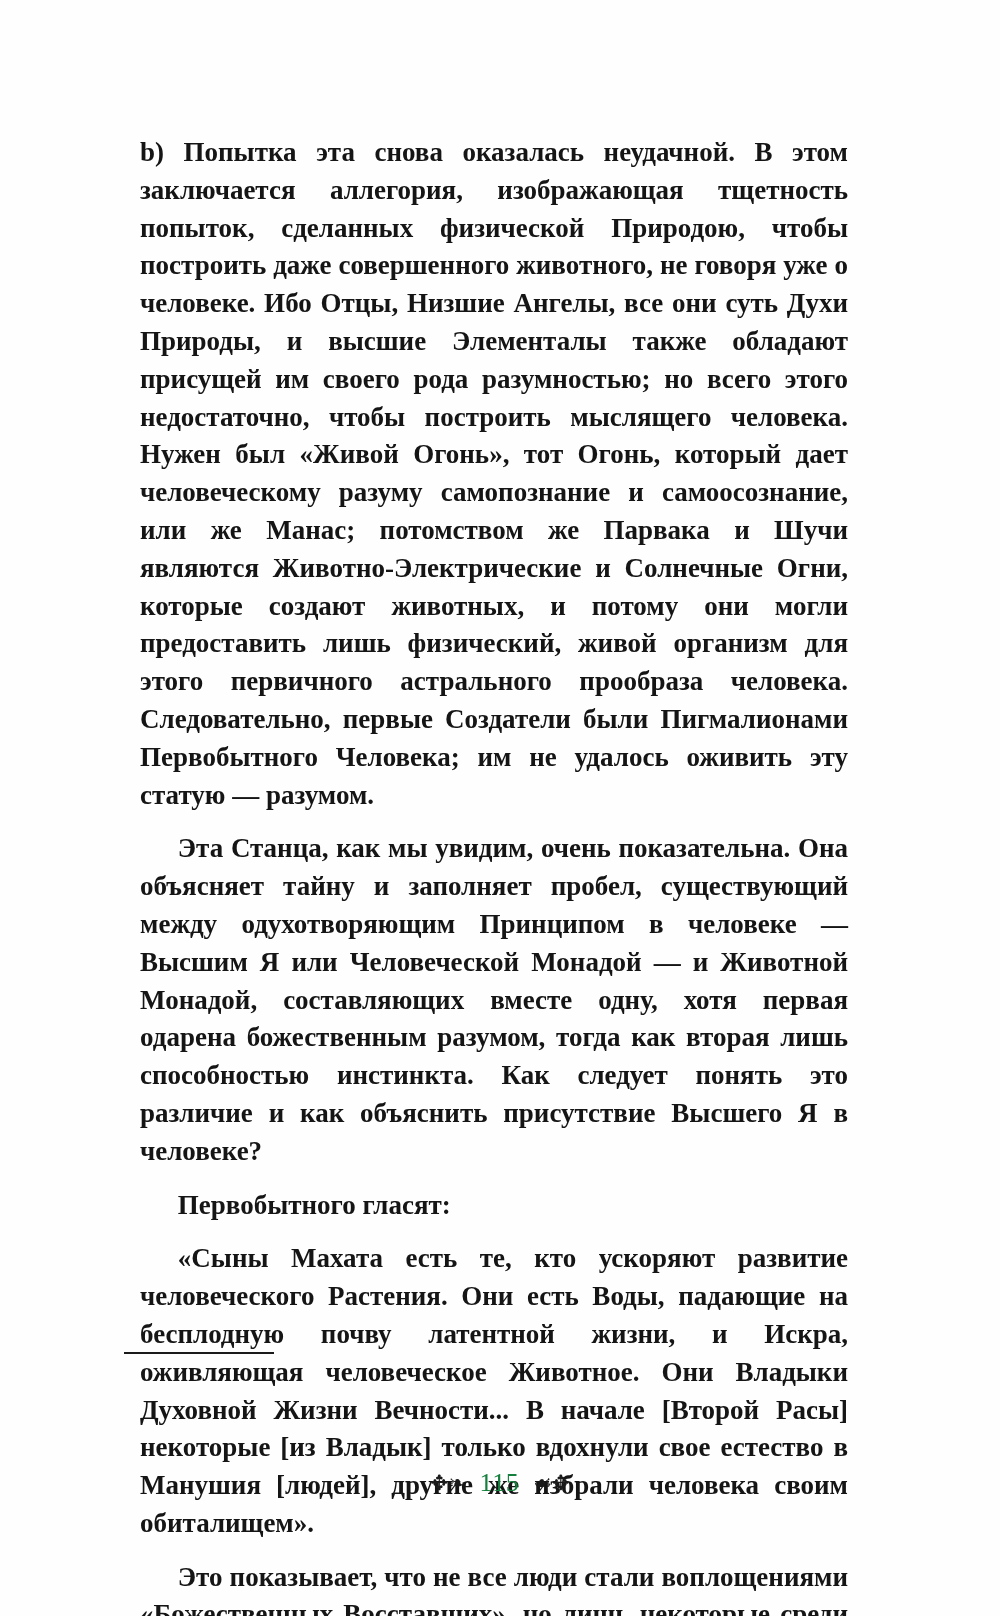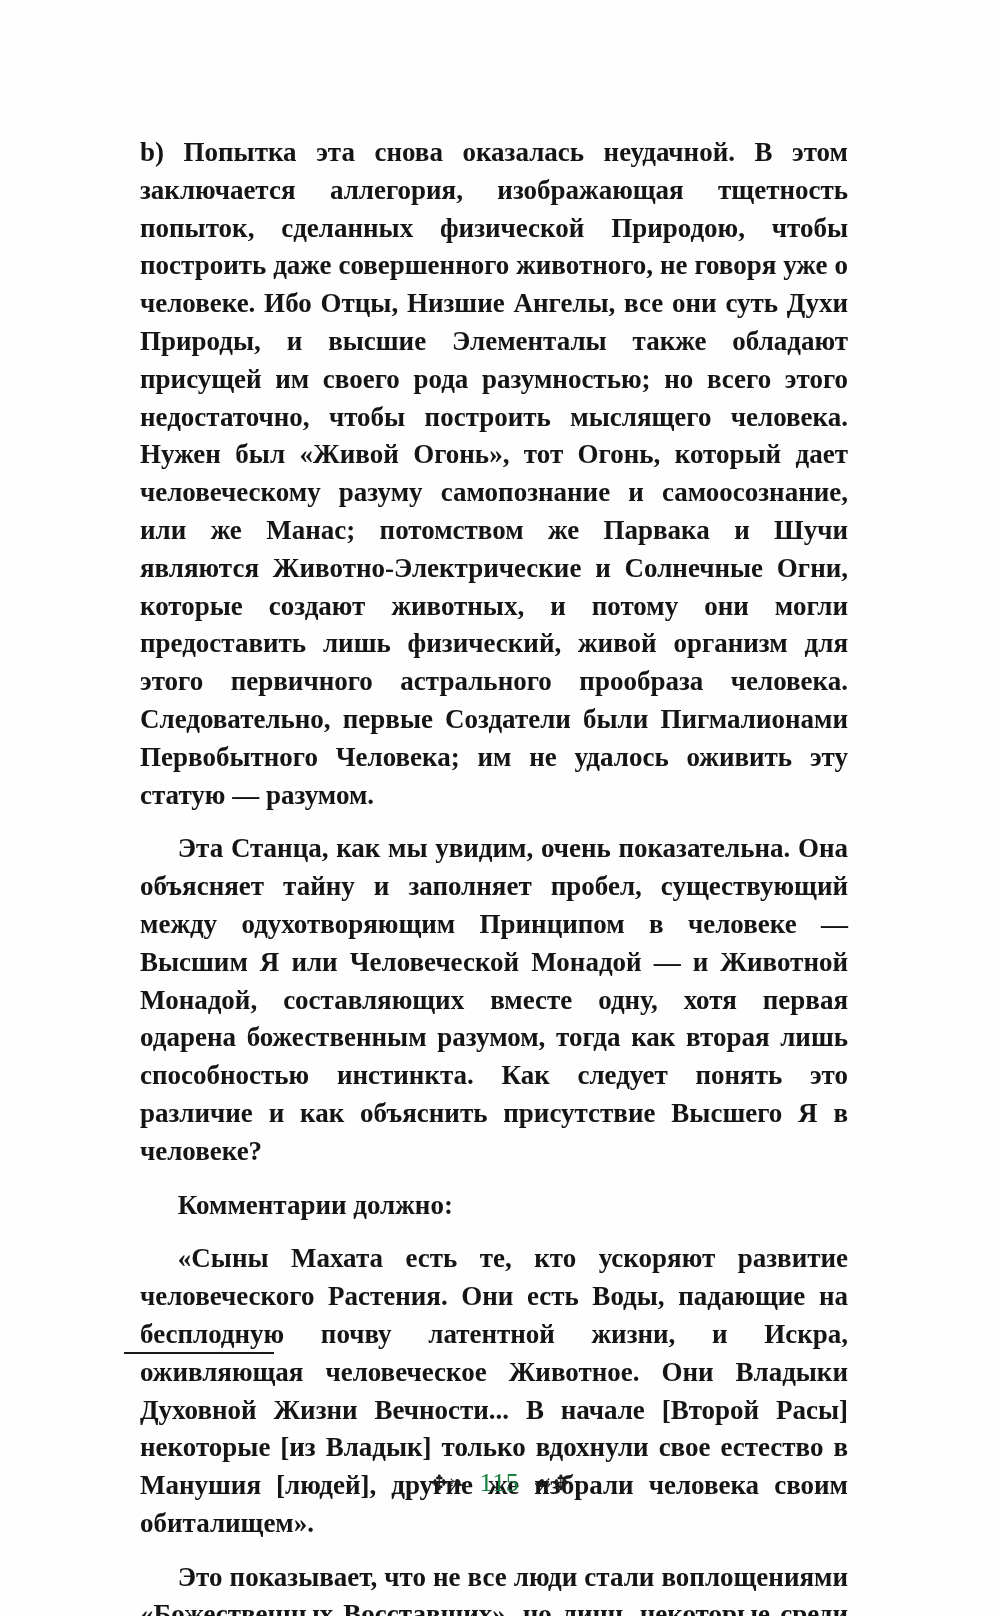--- a/index.html
+++ b/index.html
@@ -83,21 +83,21 @@
   }
 </style>
 </head>
 <body>
 
 <div class="page">
 
   <div class="content">
     <p class="body-text">b) Попытка эта снова оказалась неудачной. В этом заключается аллегория, изображающая тщетность попыток, сделанных физической Природою, чтобы построить даже совершенного животного, не говоря уже о человеке. Ибо Отцы, Низшие Ангелы, все они суть Духи Природы, и высшие Элементалы также обладают присущей им своего рода разумностью; но всего этого недостаточно, чтобы построить мыслящего человека. Нужен был «Живой Огонь», тот Огонь, который дает человеческому разуму самопознание и самоосознание, или же Манас; потомством же Парвака и Шучи являются Животно-Электрические и Солнечные Огни, которые создают животных, и потому они могли предоставить лишь физический, живой организм для этого первичного астрального прообраза человека. Следовательно, первые Создатели были Пигмалионами Первобытного Человека; им не удалось оживить эту статую — разумом.</p>
     <p class="body-text indent">Эта Станца, как мы увидим, очень показательна. Она объясняет тайну и заполняет пробел, существующий между одухотворяющим Принципом в человеке — Высшим Я или Человеческой Монадой — и Животной Монадой, составляющих вместе одну, хотя первая одарена божественным разумом, тогда как вторая лишь способностью инстинкта. Как следует понять это различие и как объяснить присутствие Высшего Я в человеке?</p>
-    <p class="body-text indent">Комментарии должно:</p>
+    <p class="body-text indent">Первобытного гласят:</p>
     <p class="body-text indent">«Сыны Махата есть те, кто ускоряют развитие человеческого Растения. Они есть Воды, падающие на бесплодную почву латентной жизни, и Искра, оживляющая человеческое Животное. Они Владыки Духовной Жизни Вечности... В начале [Второй Расы] некоторые [из Владык] только вдохнули свое естество в Манушия [людей], другие же избрали человека своим обиталищем».</p>
     <p class="body-text indent">Это показывает, что не все люди стали воплощениями «Божественных Восставших», но лишь некоторые среди них. У остальных их Пятый Принцип был просто ускорен в своем развитии посредством искры, брошенной в него, что и объясняет великую разницу среди умственных способностей людей и рас. Если бы «Сыны Махата», говоря аллегорически, не проскочили через Промежуточные Миры в своем устремлении к умственной свободе, животный человек никогда не был бы в состоянии подняться от этой Земли и достичь личными усилиями своей конечной цели. Цикловое Странствование должно было бы совершиться через все планы существования, наполовину бессознательно, если и не вполне, как мы видим это на примерах животных. Именно благодаря этому восстанию разумной</p>
   </div>
 
   <div class="footnote-area">
     <div class="footnote-rule"></div>
   </div>
 
   <div class="page-footer">
     <span class="folio-wrap">

